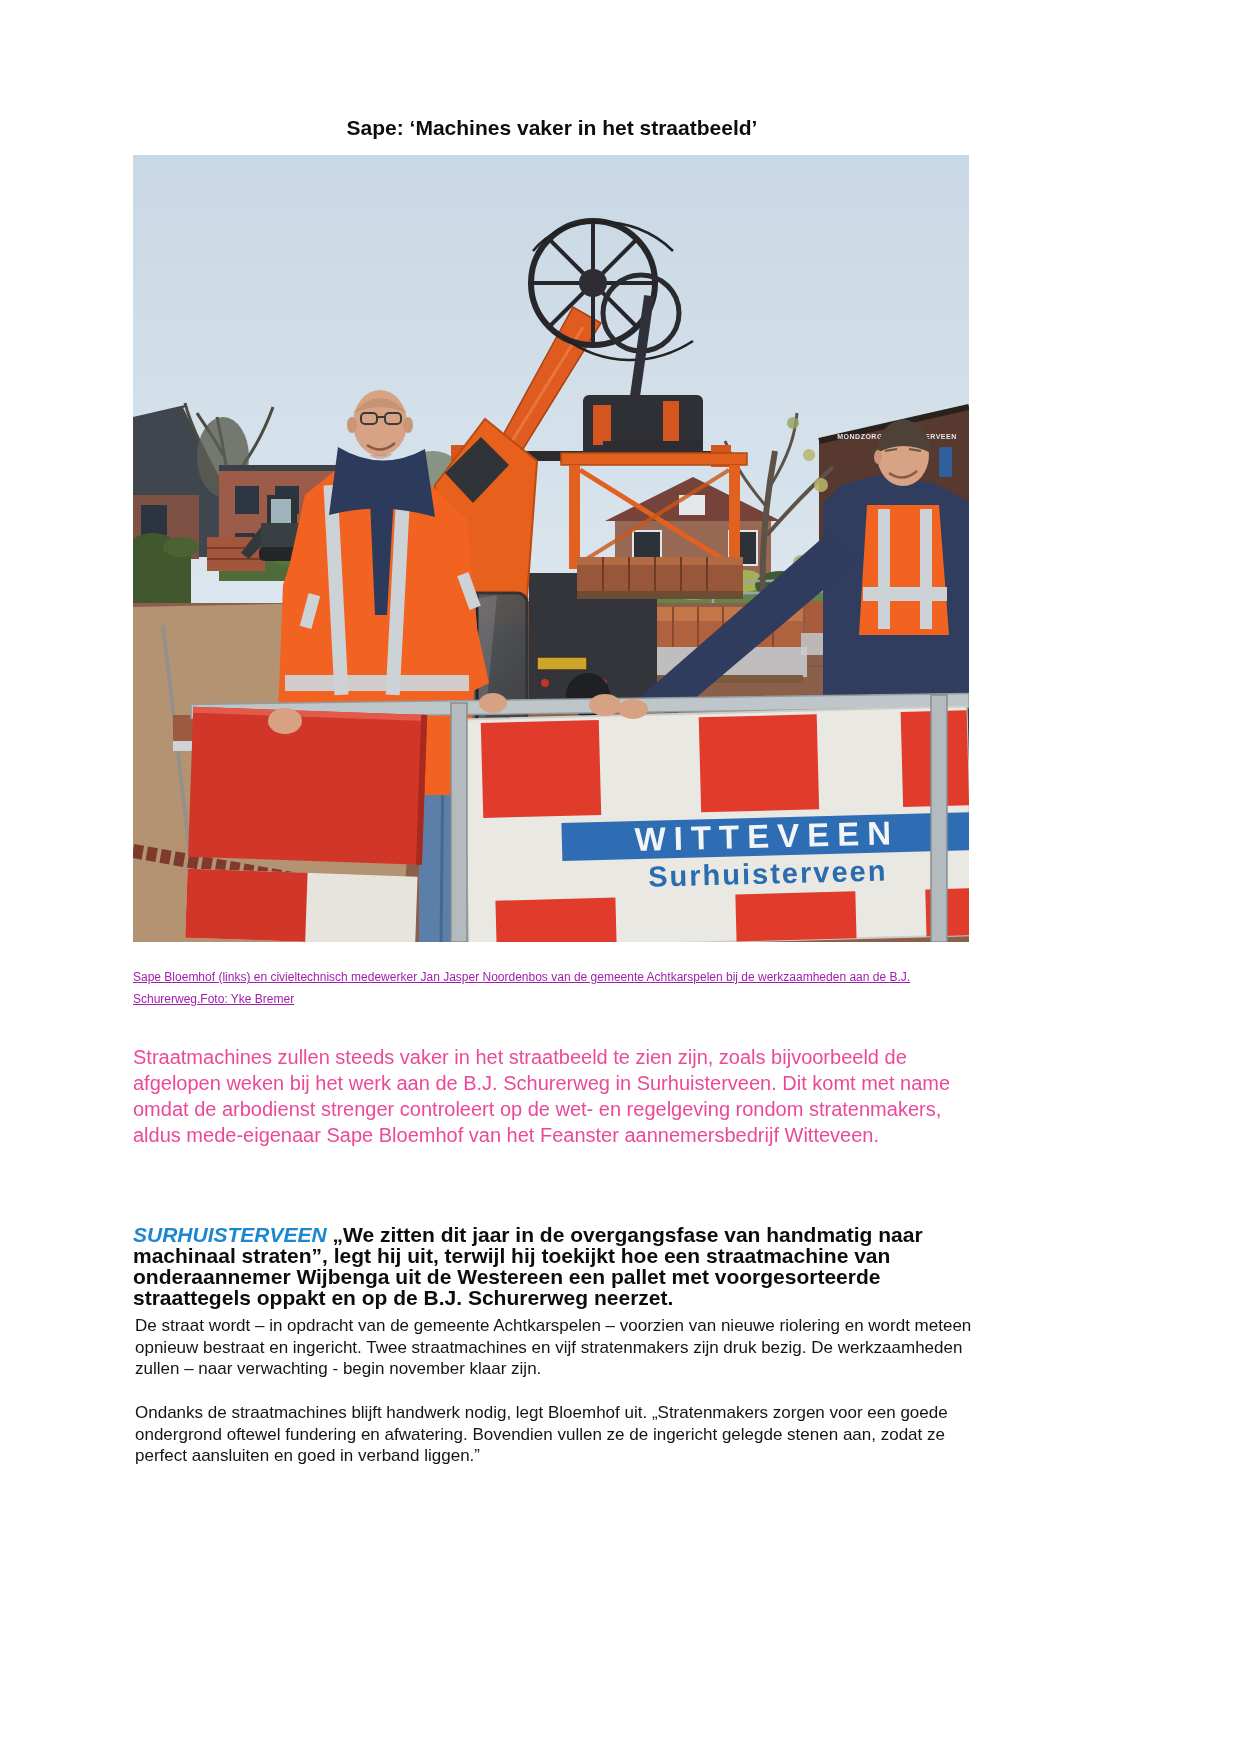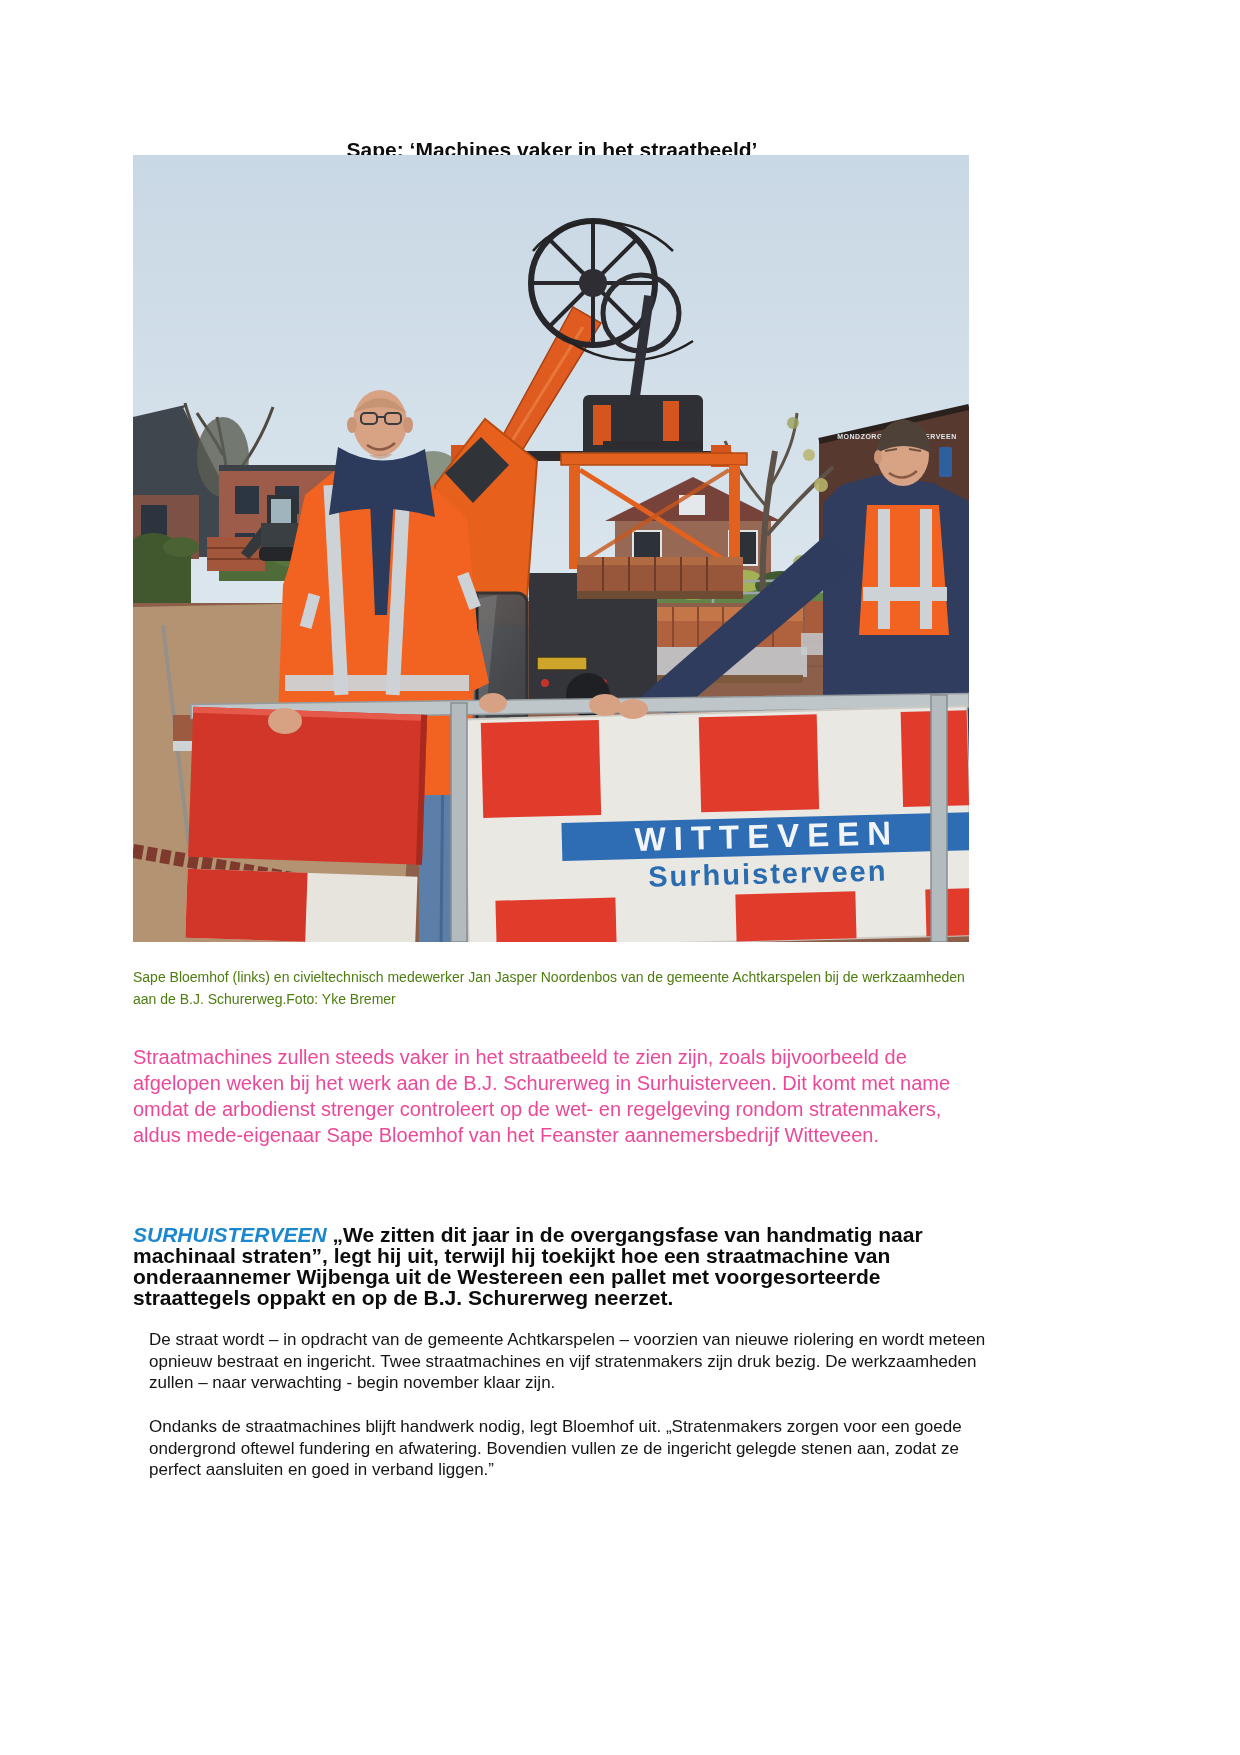--- a/index.html
+++ b/index.html
@@ -1,30 +1,30 @@
 <!DOCTYPE html>
 <html><head>
 <meta charset="utf-8">
 <style>
   html,body{margin:0;padding:0;background:#ffffff;}
   .page{position:relative;width:1240px;height:1755px;background:#fff;overflow:hidden;
         font-family:"Liberation Sans", sans-serif;color:#111;}
-  .title{position:absolute;top:138px;left:133px;width:838px;margin:0;text-align:center;
+  .title{position:absolute;top:116px;left:133px;width:838px;margin:0;text-align:center;
          font-size:21px;font-weight:bold;color:#0d0d0d;}
   .photo{position:absolute;top:155px;left:133px;width:836px;height:787px;margin:0;}
   .photo svg{display:block;width:836px;height:787px;}
   .photo svg text{font-family:"Liberation Sans", sans-serif;font-weight:bold;}
   .caption{position:absolute;top:966px;left:133px;width:846px;margin:0;
-           font-size:14px;line-height:22px;color:#4d7c0f;}
+           font-size:12px;line-height:22px;color:#a21caf;text-decoration:underline;}
   .lead{position:absolute;top:1044px;left:133px;width:848px;margin:0;
         font-size:20px;line-height:26px;color:#ec4899;}
   .p-bold{position:absolute;top:1224px;left:133px;width:852px;margin:0;
           font-size:21px;line-height:21px;font-weight:bold;color:#0c0c0c;}
   .loc{color:#1b87d0;font-style:italic;}
-  .body-p{position:absolute;left:133px;width:848px;margin:16px;
+  .body-p{position:absolute;left:133px;width:848px;margin:2px;
           font-size:17px;line-height:21.5px;color:#151515;}
   .p2{top:1313px;}
   .p3{top:1400px;}
 </style>
 </head>
 <body>
 
 <div class="page">
 
   <h1 class="title">Sape: ‘Machines vaker in het straatbeeld’</h1>

